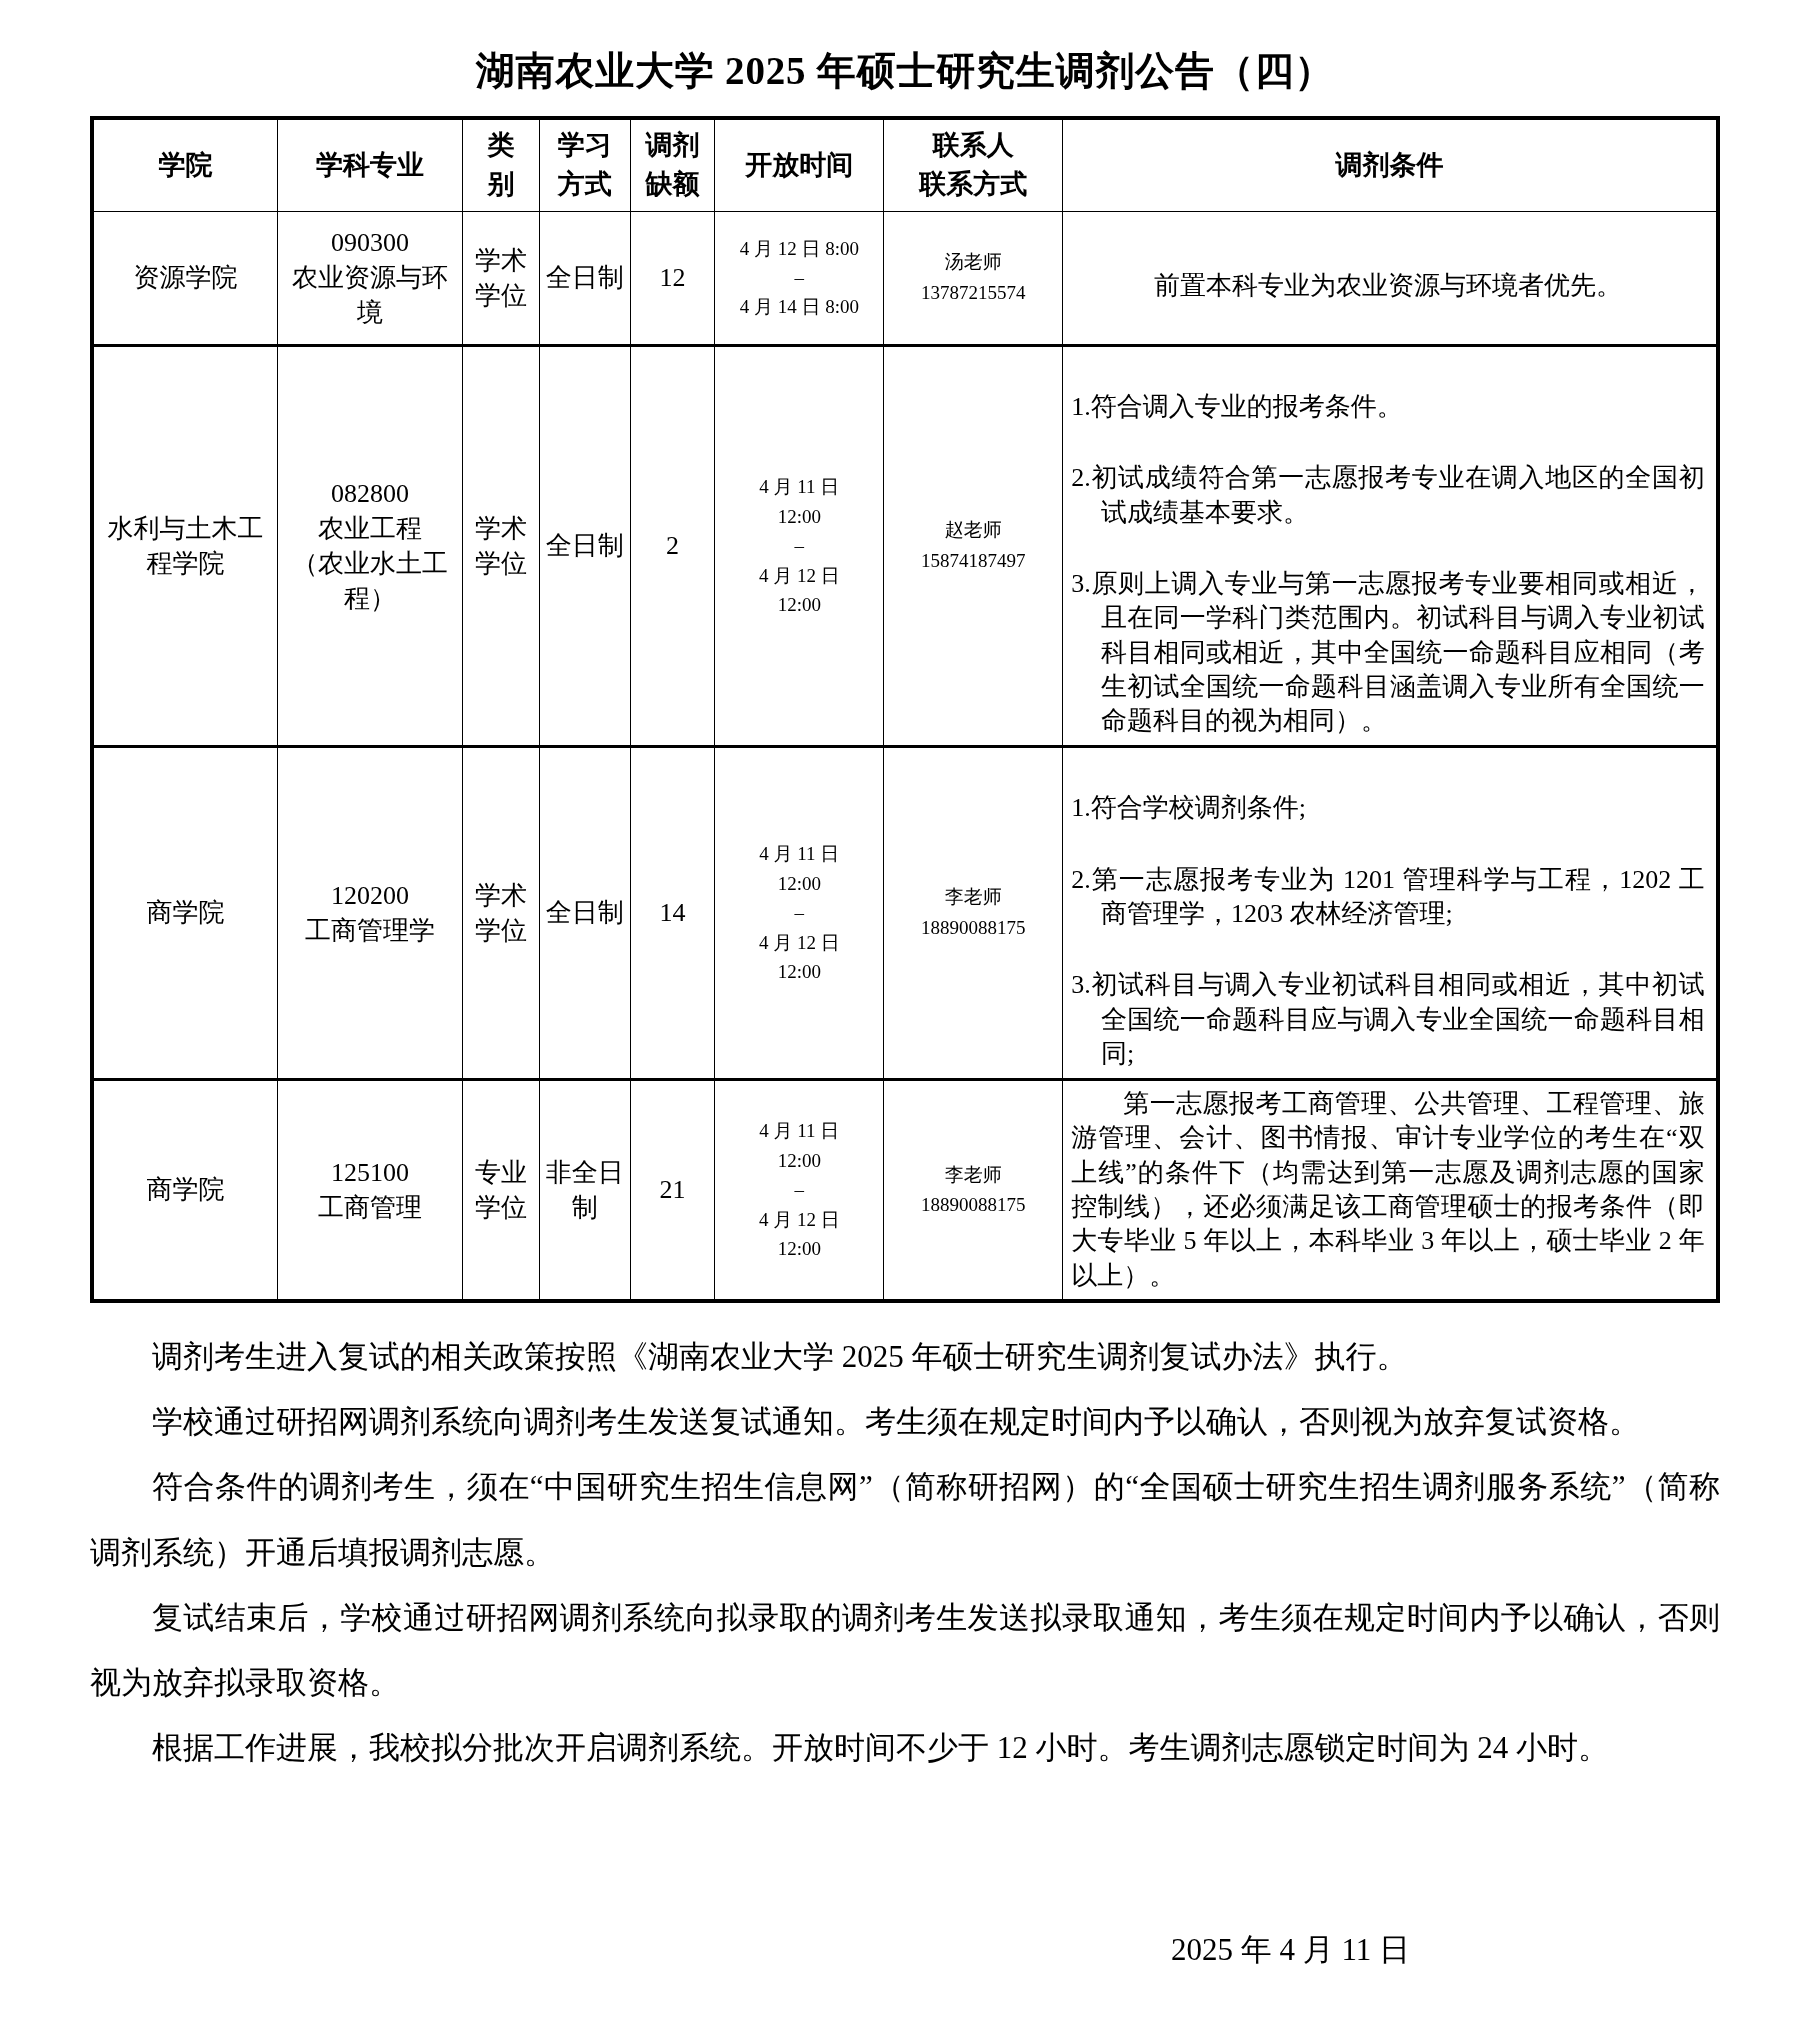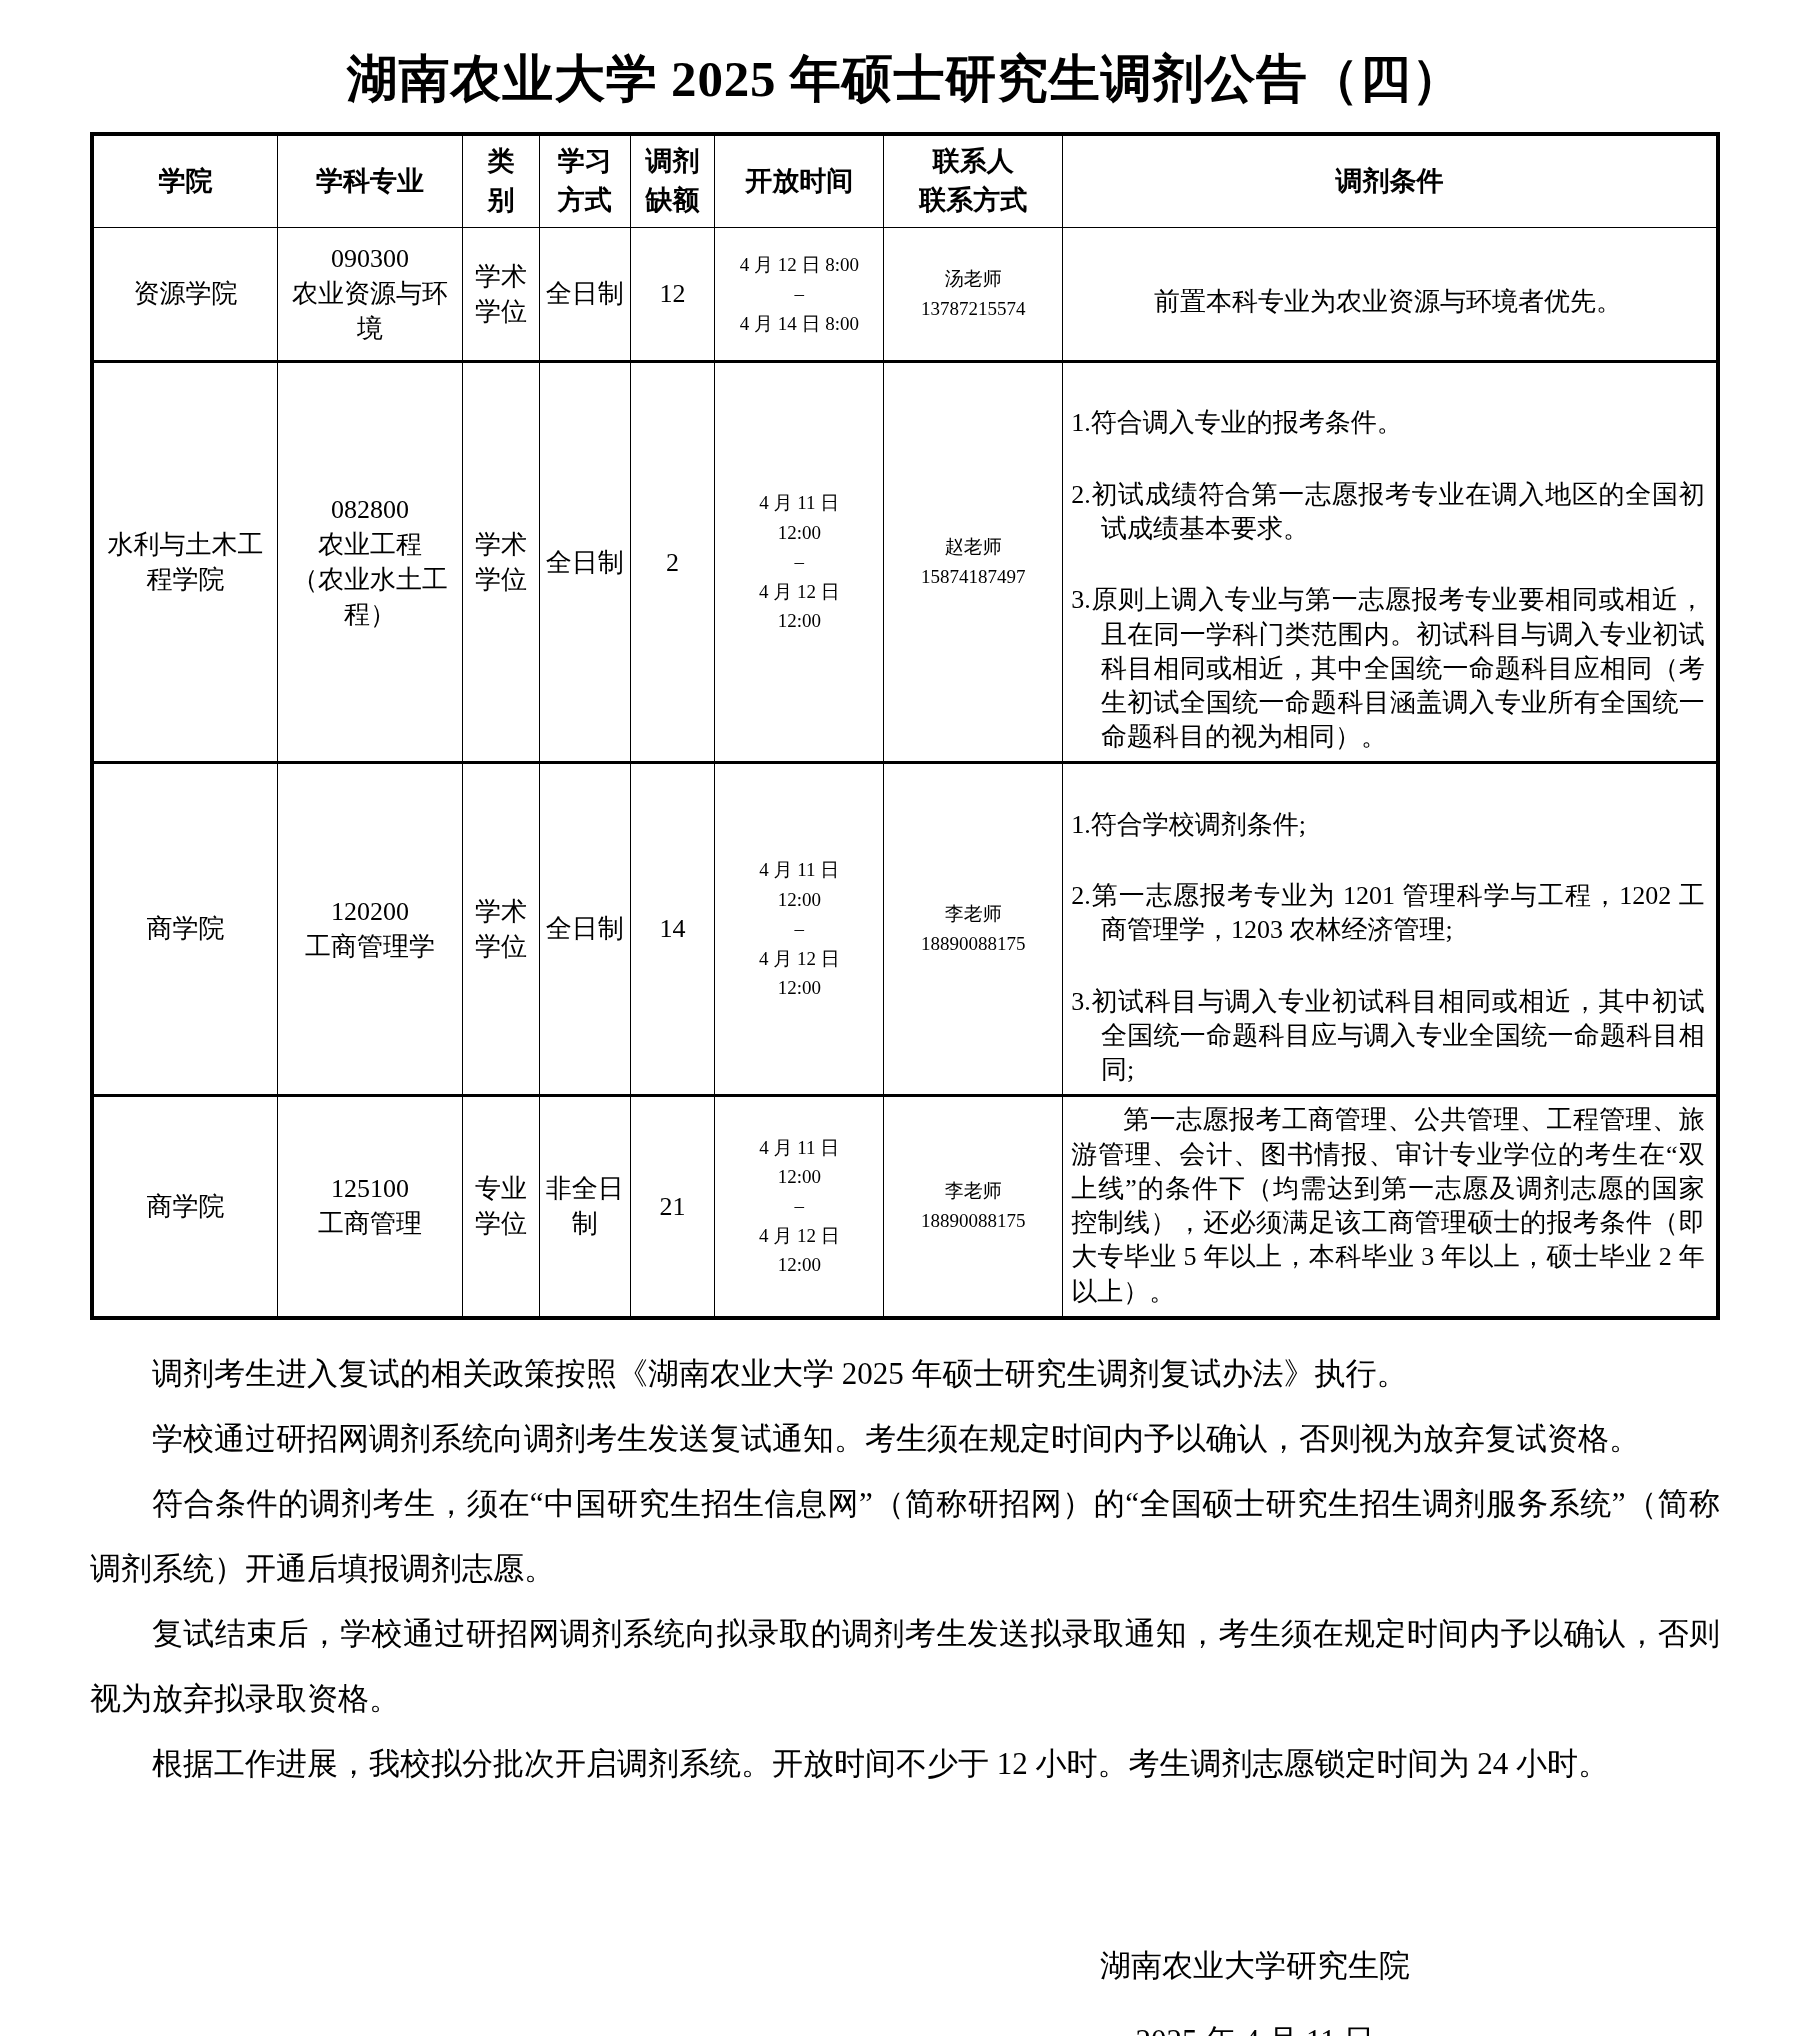--- a/index.html
+++ b/index.html
@@ -8,21 +8,21 @@
     width: 1810px;
     min-height: 2036px;
     color: #000;
     font-family: "Liberation Serif", "DejaVu Serif", serif;
   }
   .page { padding: 45px 90px 48px 90px; }
 
   .title {
     text-align: center;
     font-weight: bold;
-    font-size: 51px;
+    font-size: 39px;
     line-height: 1.35;
     letter-spacing: 0.8px;
   }
 
   .para {
     font-size: 31px;
     line-height: 2.1;
     text-indent: 2em;
     text-align: justify;
   }
@@ -206,18 +206,17 @@
 
   <div class="body-paras">
     <p class="para">调剂考生进入复试的相关政策按照《湖南农业大学 2025 年硕士研究生调剂复试办法》执行。</p>
     <p class="para">学校通过研招网调剂系统向调剂考生发送复试通知。考生须在规定时间内予以确认，否则视为放弃复试资格。</p>
     <p class="para">符合条件的调剂考生，须在“中国研究生招生信息网”（简称研招网）的“全国硕士研究生招生调剂服务系统”（简称调剂系统）开通后填报调剂志愿。</p>
     <p class="para">复试结束后，学校通过研招网调剂系统向拟录取的调剂考生发送拟录取通知，考生须在规定时间内予以确认，否则视为放弃拟录取资格。</p>
     <p class="para">根据工作进展，我校拟分批次开启调剂系统。开放时间不少于 12 小时。考生调剂志愿锁定时间为 24 小时。</p>
   </div>
 
   <div class="footer">
-    <div>湖南农业大学研究生院</div>
     <div>2025 年 4 月 11 日</div>
   </div>
 
 </div>
 
 
 </body></html>

